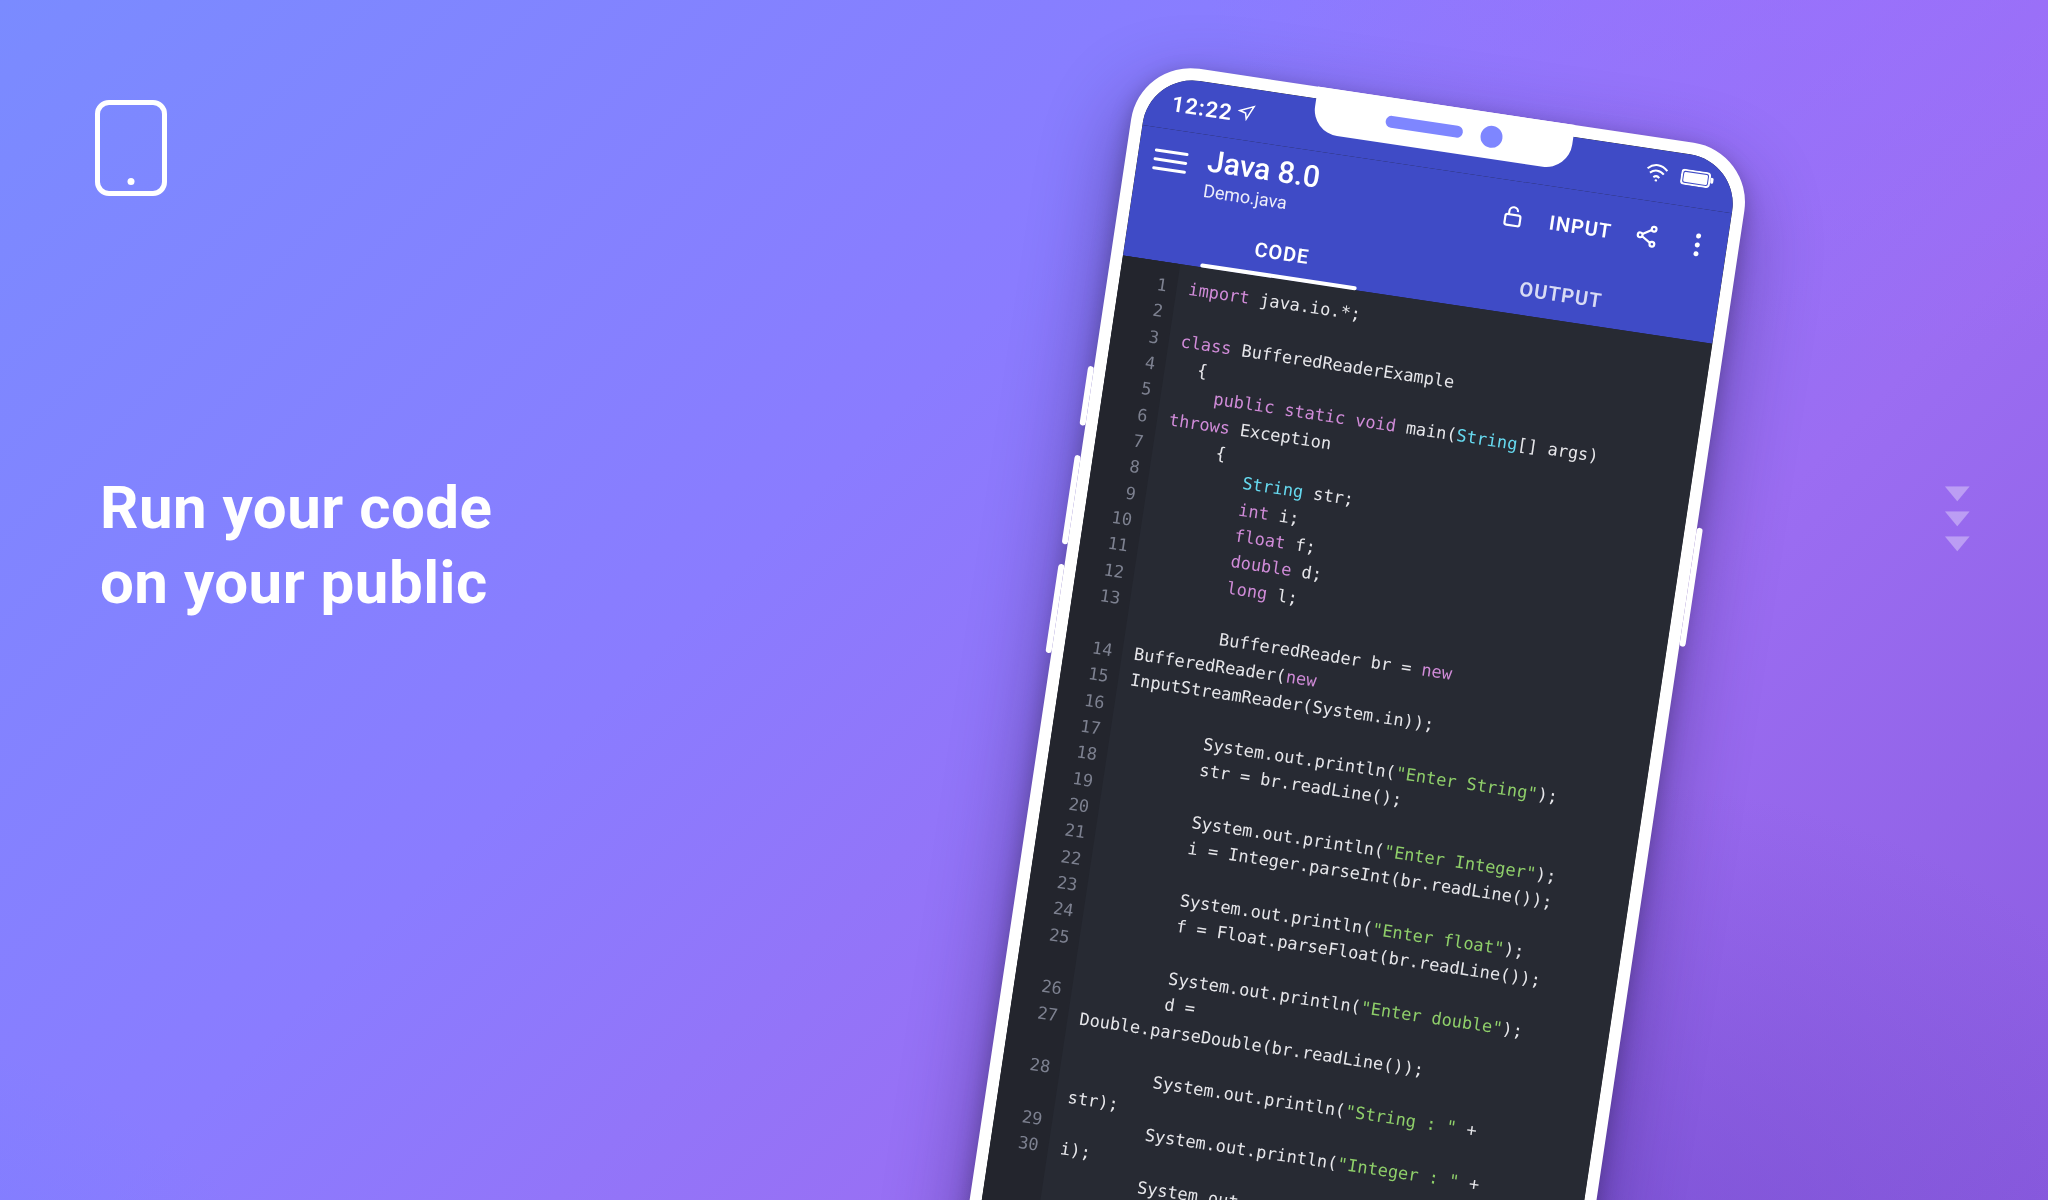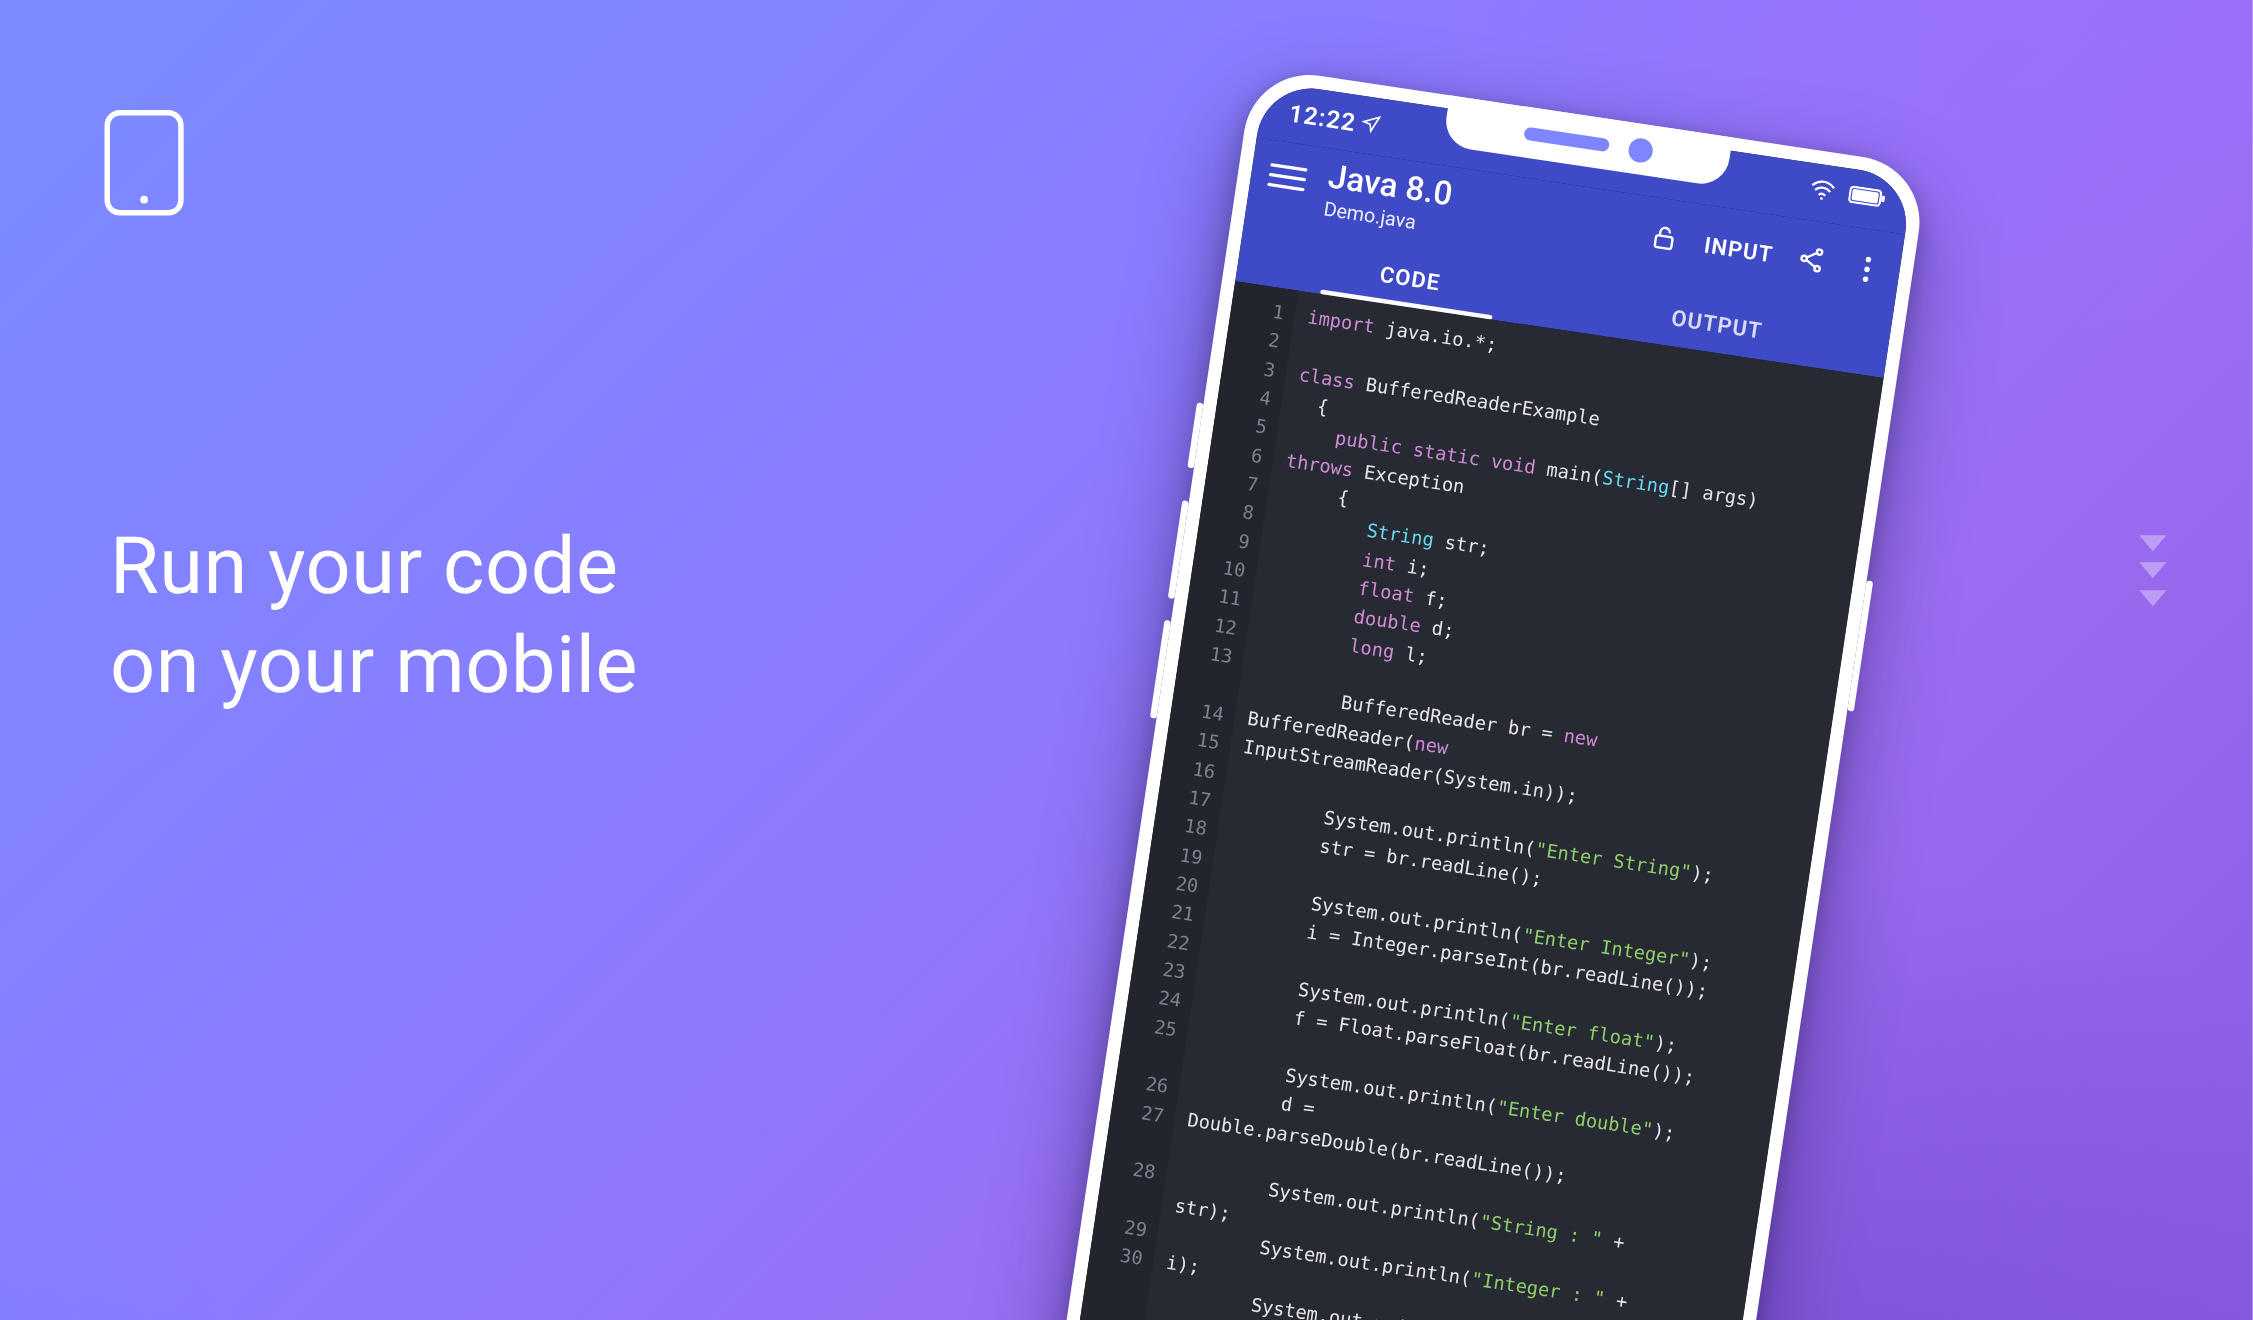--- a/index.html
+++ b/index.html
@@ -7,21 +7,21 @@
     position:relative;width:2048px;height:1200px;
     background:
       radial-gradient(1100px 900px at 78% 110%, rgba(110,70,200,0.55), transparent 60%),
       radial-gradient(1200px 900px at 90% -10%, rgba(160,110,255,0.55), transparent 55%),
       radial-gradient(900px 700px at -10% 120%, rgba(90,130,255,0.35), transparent 60%),
       linear-gradient(135deg,#7a8bff 0%,#8a7cff 40%,#9b6df2 70%,#8b5ce0 100%);
   }
   
   .brand-phone{position:absolute;left:95px;top:100px;width:62px;height:86px;border:5px solid #fff;border-radius:14px;}
   .brand-phone::after{content:"";position:absolute;left:50%;bottom:6px;width:7px;height:7px;background:#fff;border-radius:50%;transform:translateX(-50%);}
-  .headline{position:absolute;left:100px;top:470px;color:#fff;font-weight:400;font-size:72px;line-height:1.25;letter-spacing:.5px;}
+  .headline{position:absolute;left:100px;top:470px;color:#fff;font-weight:700;font-size:60px;line-height:1.25;letter-spacing:.5px;}
   
   .chevs{position:absolute;right:70px;top:480px;color:rgba(255,255,255,.35);font-size:42px;line-height:.6;}
   .chevs span{display:block;transform:scaleY(.6);}
   .hex{position:absolute;left:1010px;top:1020px;width:70px;height:80px;opacity:.25;}
   .hex svg{width:100%;height:100%;}
 
   
   .phone-wrap{
     position:absolute;left:1140px;top:60px;
     transform:rotate(8.5deg);
@@ -98,21 +98,21 @@
 </style>
 </head>
 <body>
 
 <div class="stage">
 
   <div class="brand-phone"></div>
 
   <div class="headline">
     <div>Run your code</div>
-    <div>on your mobile</div>
+    <div>on your public</div>
   </div>
 
   <div class="chevs">
       <span>▼</span>
       <span>▼</span>
       <span>▼</span>
     </div>
   <div class="hex">
     <svg viewBox="0 0 100 115">
         <polygon points="50,4 96,31 96,84 50,111 4,84 4,31" fill="none" stroke="#fff" stroke-width="4"></polygon>

